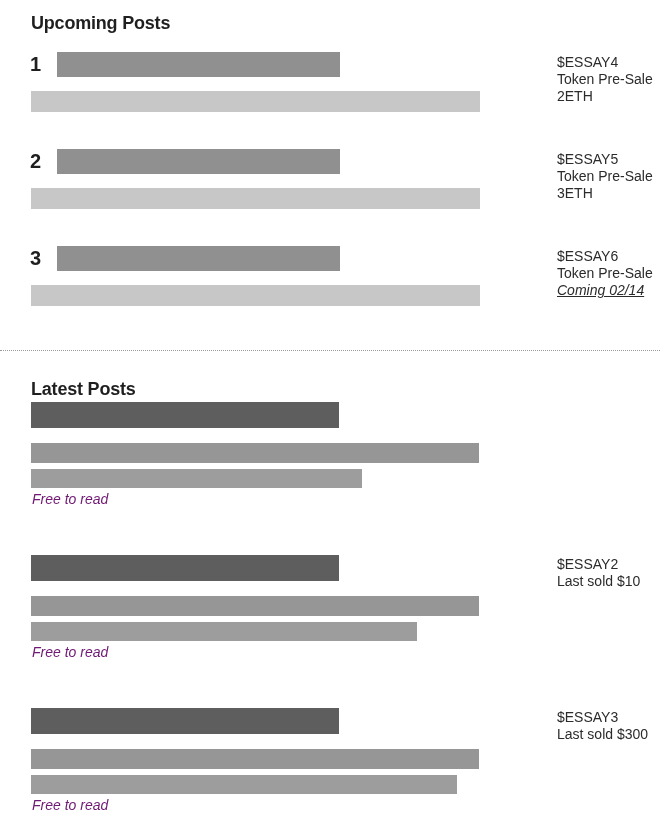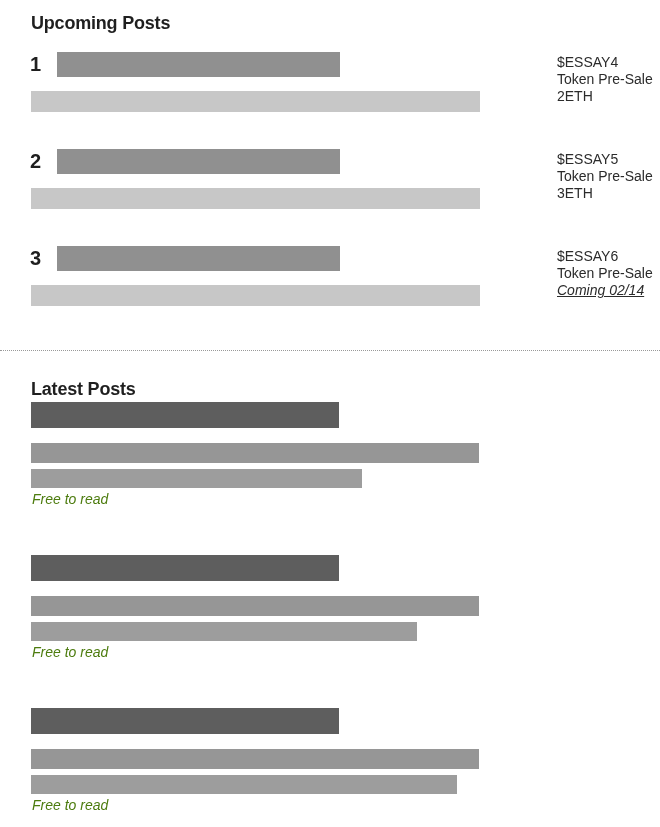--- a/index.html
+++ b/index.html
@@ -60,21 +60,21 @@
   }
   .l-item .body-bar-2{
     position:absolute;left:31px;top:67px;height:19px;
     background:var(--latest-body-bar-2);
   }
   .l0 .body-bar-2{width:331px;}
   .l1 .body-bar-2{width:386px;}
   .l2 .body-bar-2{width:426px;}
   .l-item .free{
     position:absolute;left:32px;top:89px;
-    font-size:14px;font-style:italic;color:#4d7c0f;
+    font-size:14px;font-style:italic;color:#701a75;
   }
   .l-item .side-label{top:1px;}
 
   .divider{
     position:absolute;left:0;right:0;top:350px;height:0;
     border:none;border-top:1px dotted var(--divider);
   }
 </style>
 </head>
 <body>
@@ -125,22 +125,30 @@
     <div class="body-bar-1"></div>
     <div class="body-bar-2"></div>
     <div class="free">Free to read</div>
   </div>
 
   <div class="l-item l1">
     <div class="title-bar"></div>
     <div class="body-bar-1"></div>
     <div class="body-bar-2"></div>
     <div class="free">Free to read</div>
+    <div class="side-label">
+      <div>$ESSAY2</div>
+      <div>Last sold $10</div>
+    </div>
   </div>
 
   <div class="l-item l2">
     <div class="title-bar"></div>
     <div class="body-bar-1"></div>
     <div class="body-bar-2"></div>
     <div class="free">Free to read</div>
+    <div class="side-label">
+      <div>$ESSAY3</div>
+      <div>Last sold $300</div>
+    </div>
   </div>
 
 </div>
 
 </body></html>

